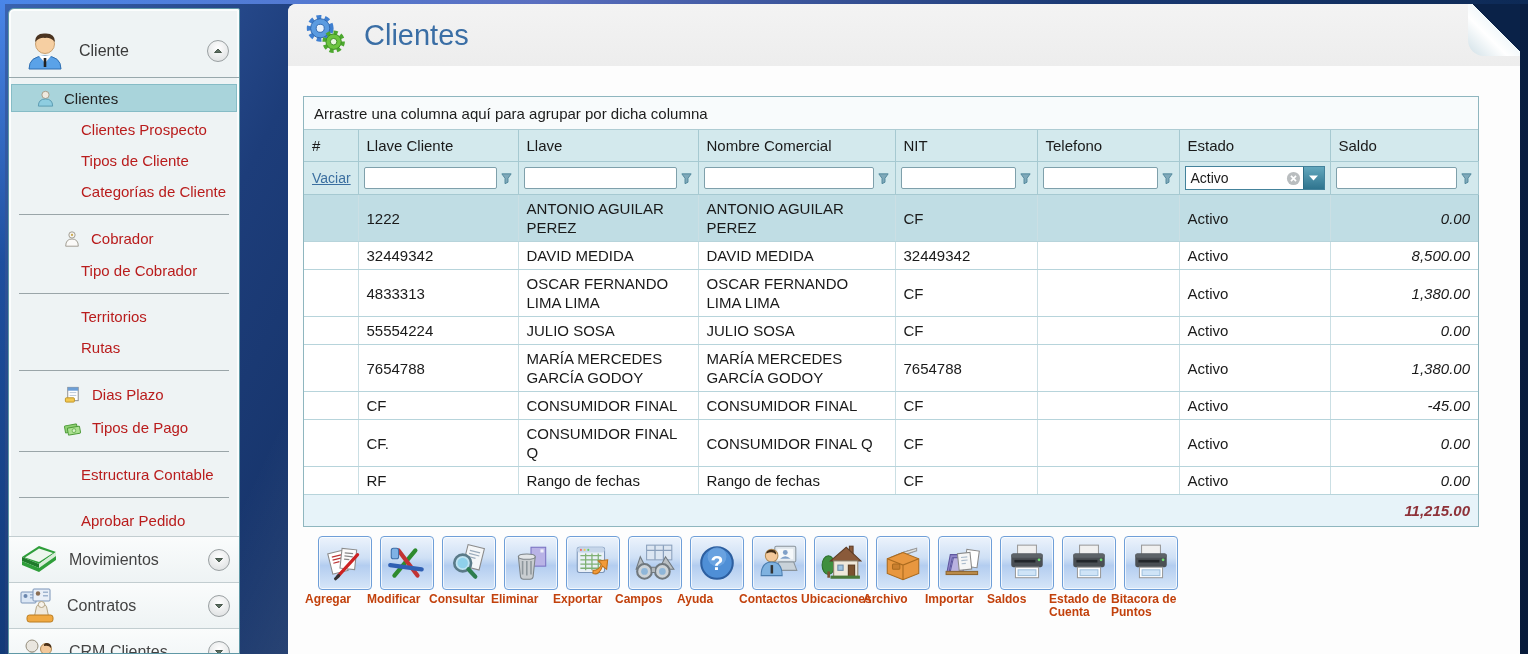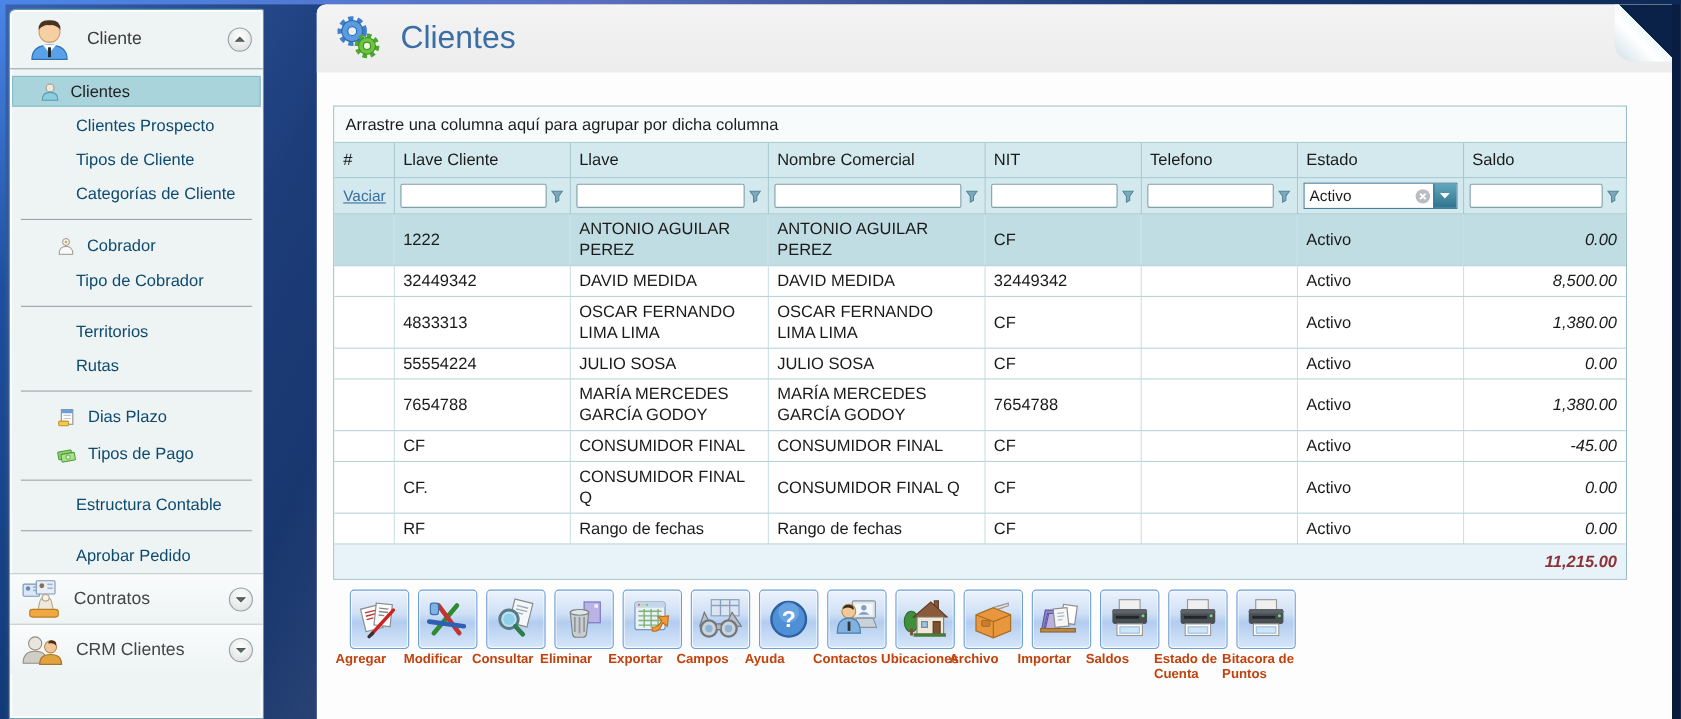--- a/index.html
+++ b/index.html
@@ -14,26 +14,26 @@
   .accent-strip { position:absolute; left:0; top:0; width:5px; height:100%;
     background:linear-gradient(180deg,#4a86e8,#1e4f9e 40%,#123a78); }
   .accent-top { position:absolute; left:0; top:0; width:100%; height:4px;
     background:linear-gradient(90deg,#4a86e8,#5a6fc0 35%,#1b3a75 70%,#0d2a56); }
 
   
   .sidebar { position:absolute; left:8px; top:8px; width:232px; height:646px;
     background:#eef3f4; border:1px solid #5f98a6; border-radius:6px 2px 0 0;
     box-shadow:inset 0 0 0 2px #fbfdfd; overflow:hidden; }
   .sb-header { height:54px; display:flex; align-items:center; padding:0 10px 0 14px;
-    border-bottom:1px solid #98a8ac; }
+    border-bottom:1px solid #98a8ac;margin-top:15px; }
   .sb-header-label { margin-left:12px; font-size:16px; color:#3a3a3a; flex:1; }
   .round-btn { width:22px; height:22px; border-radius:50%; border:1px solid #9aa0a2; flex:0 0 auto;
     background:radial-gradient(circle at 50% 35%,#ffffff,#d9dcdd); display:flex;
     align-items:center; justify-content:center; cursor:pointer; }
-  .sb-item { display:flex; align-items:center; font-size:15px; color:#0c4a6e; cursor:pointer; }
+  .sb-item { display:flex; align-items:center; font-size:15px; color:#b91c1c; cursor:pointer;margin-left:12px; }
   .sb-item.selected { margin:6px 2px 2px 2px; height:28px; background:#a9d4db;
     border:1px solid #86bcc6; padding-left:24px; gap:9px; color:#222; }
   .sb-item.plain  { height:31px; padding-left:60px; }
   .sb-item.iconitem { height:33px; padding-left:42px; gap:10px; }
   .sb-divider { border-top:1px solid #9aa5a8; margin:7px 10px; }
   .sb-group { height:46px; border-top:1px solid #c2cdd0;
     background:linear-gradient(#fafcfc,#eef3f4); display:flex; align-items:center;
     padding:0 9px 0 10px; gap:10px; font-size:16px; color:#444; cursor:pointer; }
   .sb-group .round-btn { margin-left:auto; }
   .sb-icon { display:flex; align-items:center; justify-content:center; }
@@ -179,20 +179,37 @@
         </span>
         <span>Tipos de Pago</span>
       </div>
       <div class="sb-divider"></div>
       <div class="sb-item plain">
         <span>Estructura Contable</span>
       </div>
       <div class="sb-divider"></div>
       <div class="sb-item plain">
         <span>Aprobar Pedido</span>
+      </div>
+      <div class="sb-group">
+        <span class="sb-icon">
+          <svg width="40" height="34" viewBox="0 0 40 34">
+            <path d="M3 14 L20 3 L37 9 L20 21 Z" fill="#2f9e3a"></path>
+            <path d="M6 14.5 L20 5.5 L34 10 L20 19 Z" fill="#eef7ee"></path>
+            <path d="M3 14 L3 18 L20 25 L20 21 Z" fill="#1f7a2a"></path>
+            <path d="M37 9 L37 13 L20 25 L20 21 Z" fill="#d8ecd8"></path>
+            <path d="M3 18 L3 22 L20 29 L37 17 L37 13 L20 25 Z" fill="#2f9e3a"></path>
+          </svg>
+        </span>
+        <span>Movimientos</span>
+        <span class="round-btn">
+          <svg width="12" height="12" viewBox="0 0 12 12">
+            <path d="M2.5 4.5 L6 8 L9.5 4.5 Z" fill="#5c6e60" stroke="#4a5a4e"></path>
+          </svg>
+        </span>
       </div>
       <div class="sb-group">
         <span class="sb-icon">
           <svg width="38" height="38" viewBox="0 0 38 38">
             <rect x="2" y="5" width="15" height="11" rx="1" fill="#dbe7f5" stroke="#7a94b8"></rect>
             <circle cx="6.5" cy="9" r="2" fill="#6a86ad"></circle>
             <rect x="11" y="7" width="4.5" height="1.5" fill="#9fb4cf"></rect>
             <rect x="11" y="10" width="4.5" height="1.5" fill="#9fb4cf"></rect>
             <rect x="14" y="2" width="17" height="12" rx="1" fill="#e9eff8" stroke="#7a94b8"></rect>
             <circle cx="19" cy="6.5" r="2.2" fill="#8a6d52"></circle>

